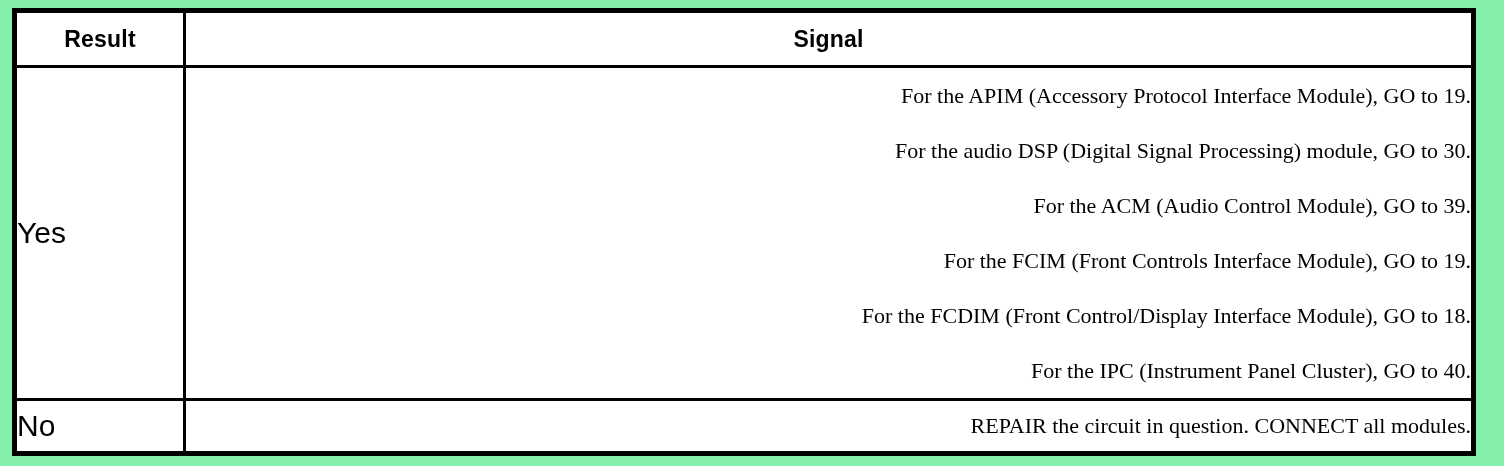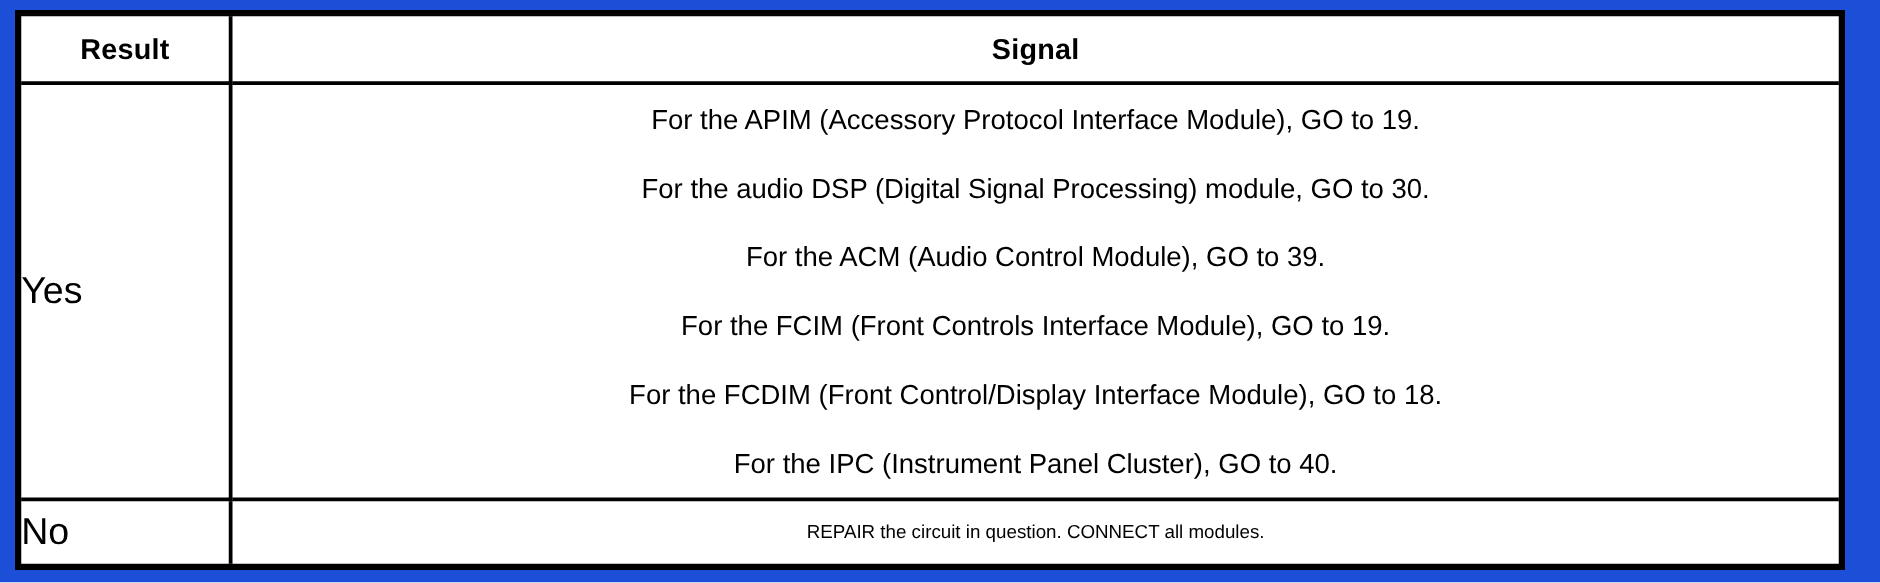--- a/index.html
+++ b/index.html
@@ -12,21 +12,21 @@
     height: 466px;
     font-family: "Liberation Sans", sans-serif;
     color: #000000;
     -webkit-font-smoothing: none;
   }
 
   .page {
     position: relative;
     width: 1504px;
     height: 466px;
-    background: #1d4ed8;
+    background: #86efac;
     overflow: hidden;
   }
 
   
   .result-table {
     position: absolute;
     left: 12px;
     top: 8px;
     width: 1464px;           
     border-collapse: collapse;
@@ -58,26 +58,27 @@
 
   
   .result-cell {
     text-align: left;
     font-size: 30px;
     font-weight: normal;
     padding-left: 10px;
   }
 
   .action-cell {
-    text-align: center;
+    text-align: right;
     font-size: 22px;
     font-weight: normal;
     padding-left: 19px;
     padding-top: 6px;
     padding-bottom: 6px;
+    font-family: Liberation Serif, serif;
   }
 
   .action-cell.single-line {
     padding-top: 0;
     padding-bottom: 0;
     height: 50px;
   }
 
   .row-yes .result-cell,
   .row-yes .action-cell {
@@ -95,21 +96,21 @@
     margin: 0;
     padding: 0;
   }
   .action-line {
     font-size: 22px;
     line-height: 55px;
     white-space: nowrap;
   }
 
   .single-text {
-    font-size: 15px;
+    font-size: 22px;
     line-height: 28px;
     white-space: nowrap;
   }
 </style>
 </head>
 <body>
 
 <div class="page">
 
   <table class="result-table">

